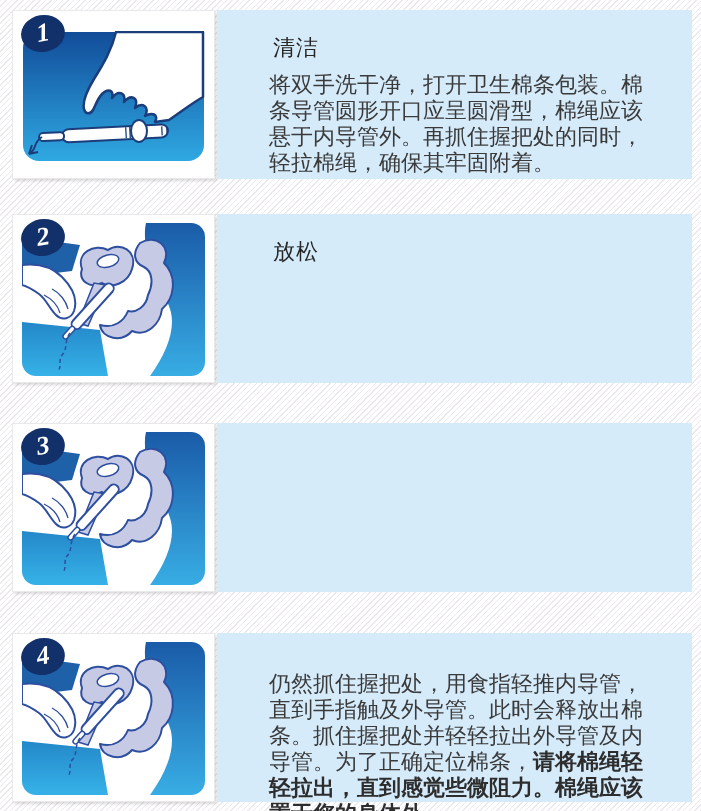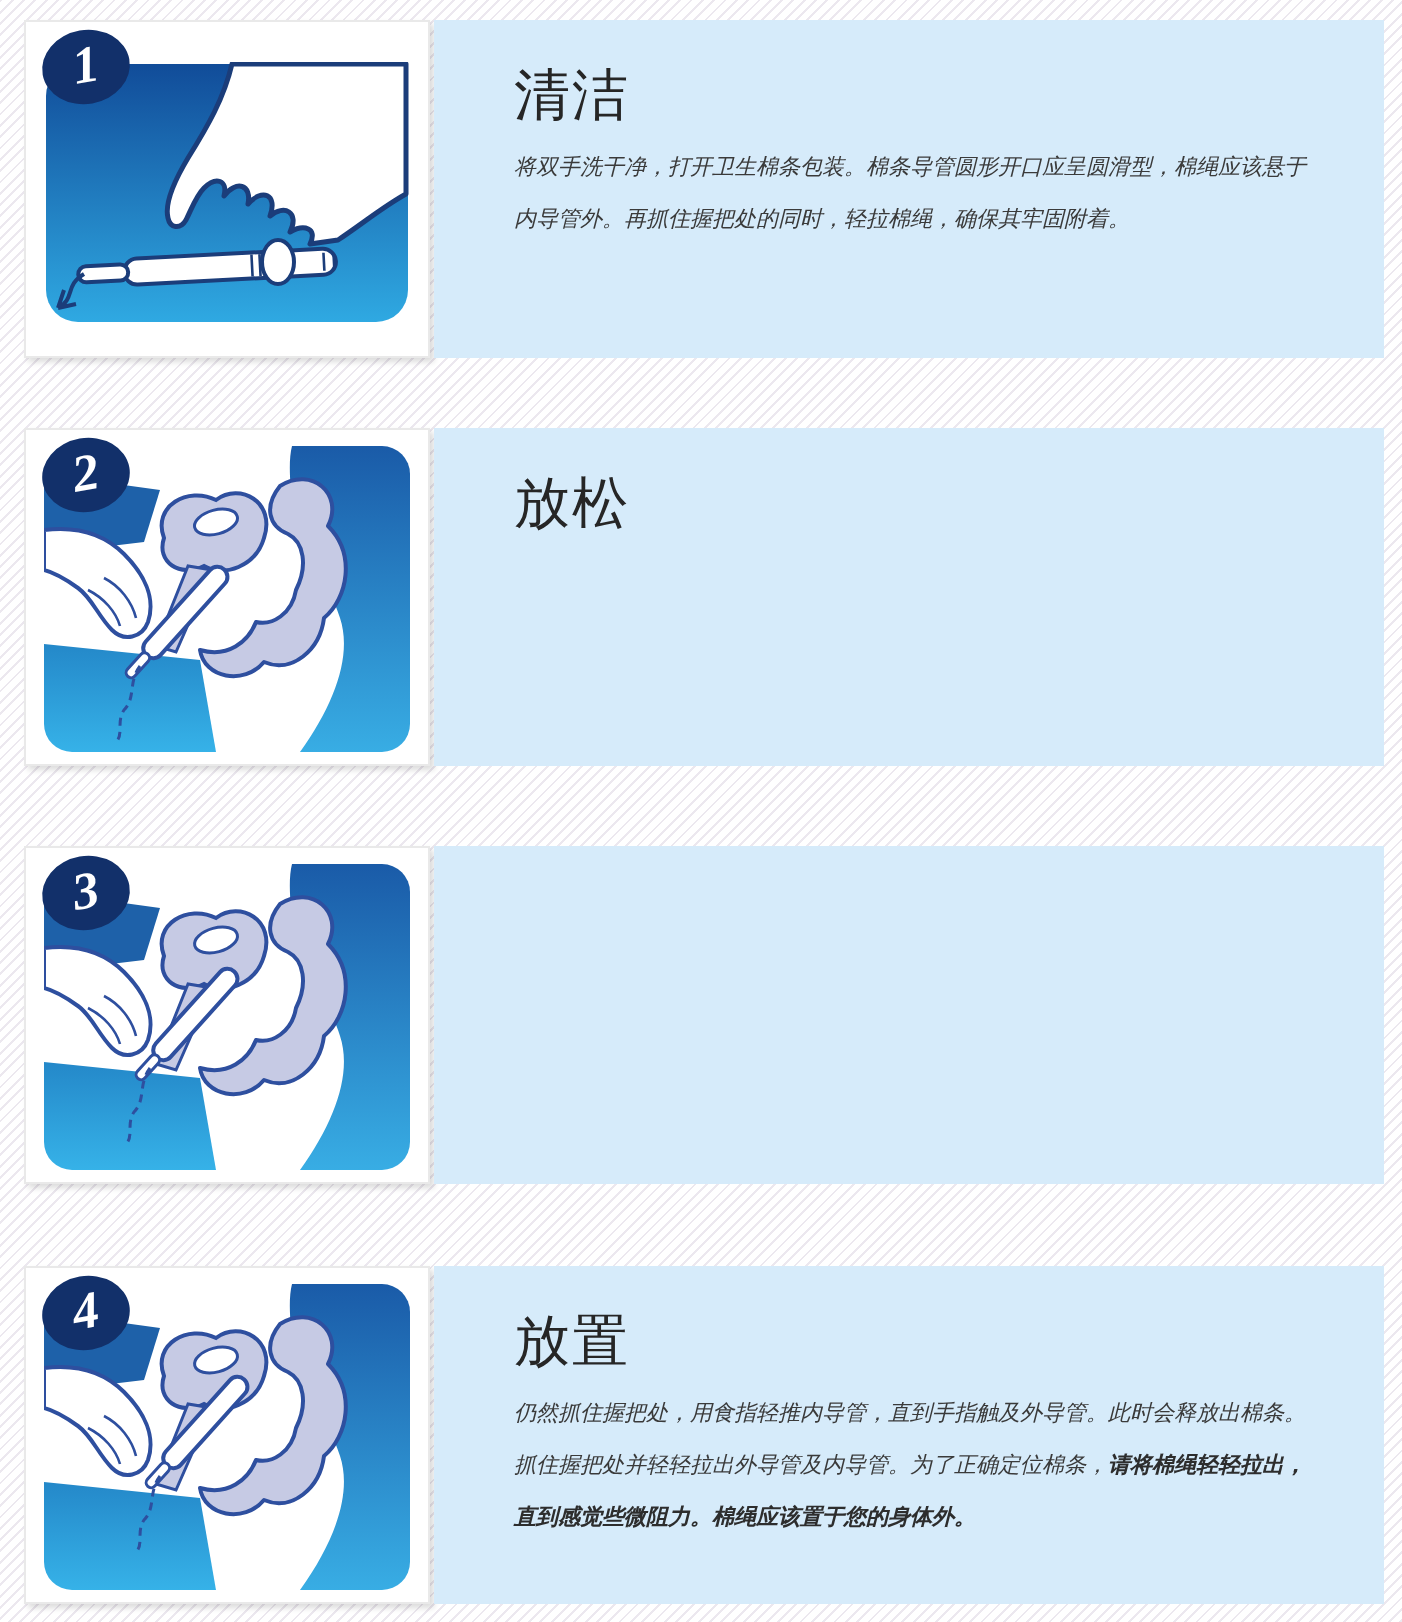--- a/index.html
+++ b/index.html
@@ -28,27 +28,26 @@
     z-index:3;
   }
   .badge span{display:block;transform:translateY(-1px);}
 
   .panel{
     position:absolute;left:217px;top:0;width:475px;height:169px;
     background:var(--panel-bg,#d6ebfa);
     box-sizing:border-box;padding:26px 34px 0 40px;
   }
   .panel h2{
-    margin:0 0 11px 0;font-size:28px;line-height:24px;font-weight:500;
+    margin:0 0 11px 16px;font-size:22px;line-height:24px;font-weight:500;
     color:var(--title-text,#262626);letter-spacing:1px;
   }
   .panel p{
-    margin:0;font-size:11px;line-height:26px;
+    margin:12px;font-size:22px;line-height:26px;
     color:var(--body-text,#3a3a3a);
-    font-style:italic;
   }
   .panel p strong{font-weight:700;color:#2d2d2d;}
 </style>
 </head>
 <body>
 
 <svg width="0" height="0" style="position:absolute" aria-hidden="true">
   <defs>
     <clipPath id="rclip">
         <rect width="183" height="153" rx="14"></rect>
@@ -175,16 +174,15 @@
           <g transform="rotate(-48 70 80)">
             <rect x="42" y="75" width="58" height="10" rx="5" fill="#fff" stroke="#2e4f9f" stroke-width="2"></rect>
             <rect x="28" y="77.5" width="15" height="5" rx="2.5" fill="#fff" stroke="#2e4f9f" stroke-width="1.5"></rect>
           </g>
           <path d="M48,106 C42,114 46,122 40,128 C36,134 40,140 36,144" fill="none" stroke="#2e4f9f" stroke-width="1.5" stroke-dasharray="4 3"></path>
         </g>
       </g>
     </svg>
   </div>
   <div class="panel">
-    <h2>放置</h2>
     <p><span>仍然抓住握把处，用食指轻推内导管，直到手指触及外导管。此时会释放出棉条。抓住握把处并轻轻拉出外导管及内导管。为了正确定位棉条，</span><strong>请将棉绳轻轻拉出，直到感觉些微阻力。棉绳应该置于您的身体外。</strong></p>
   </div>
 </section>
 
 </body></html>

